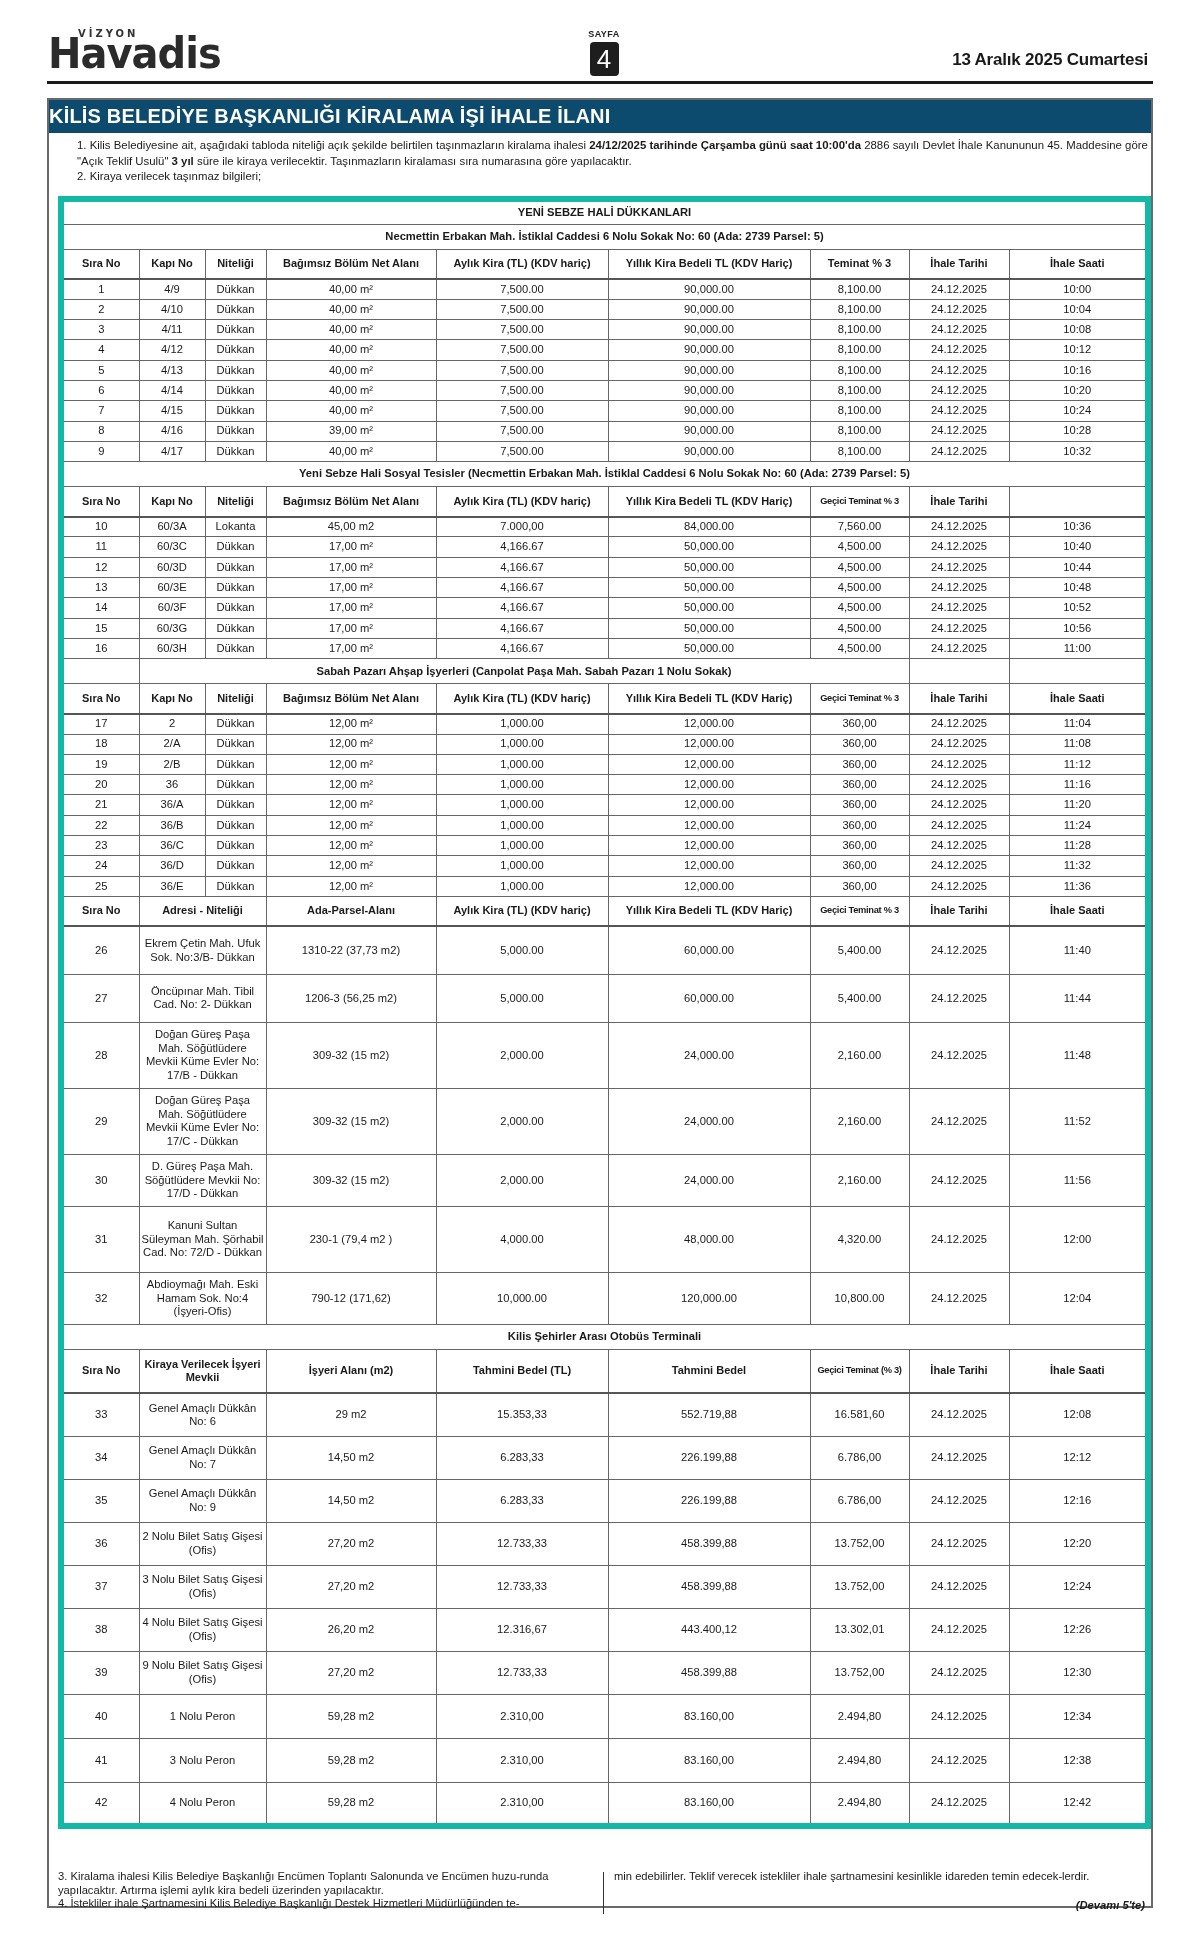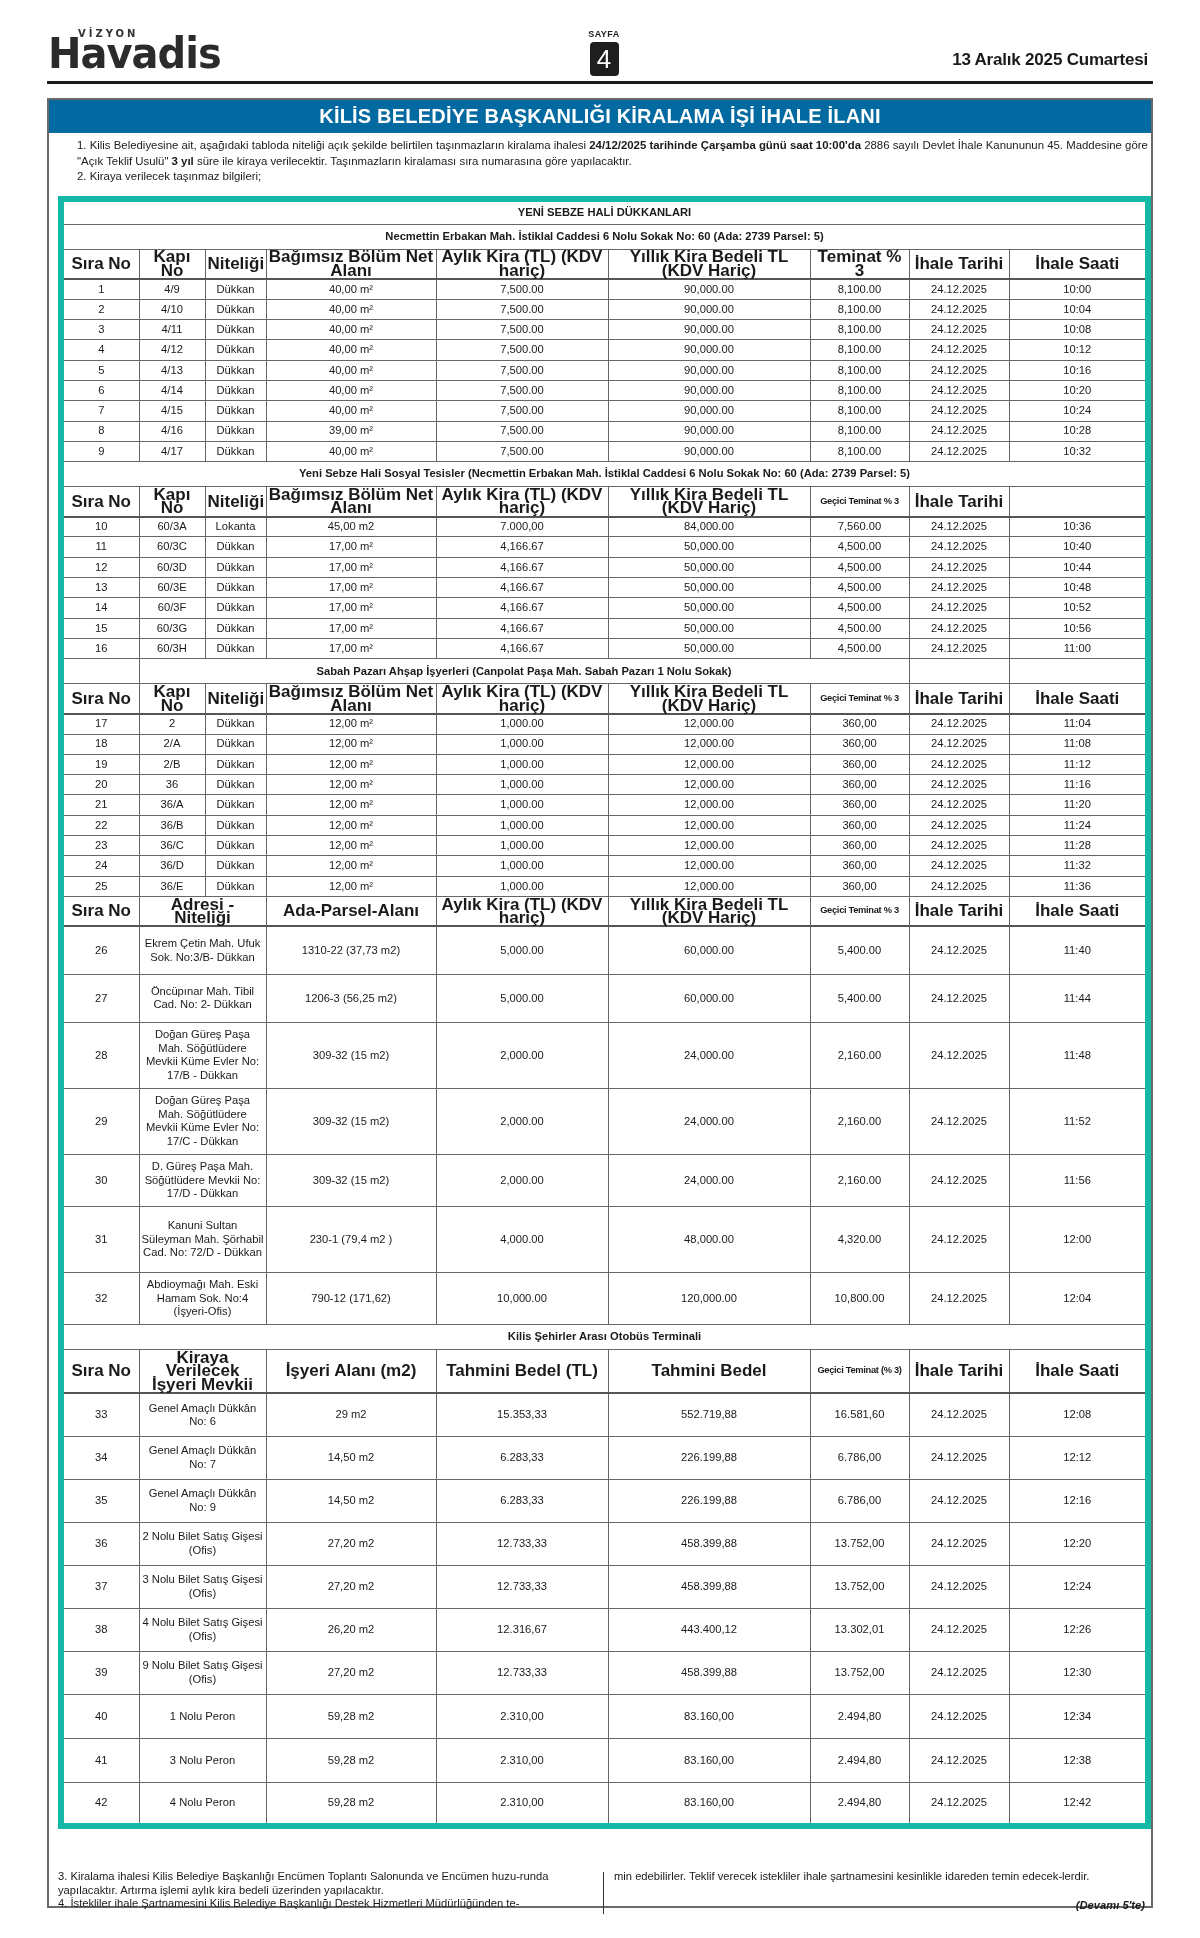--- a/index.html
+++ b/index.html
@@ -12,29 +12,29 @@
   .logo-small { position: absolute; left: 30px; top: 0; font-family: "DejaVu Sans", sans-serif; font-weight: bold; font-size: 10px; letter-spacing: 3px; color: #333; }
   .logo-big { position: absolute; left: 0; top: 2px; font-family: "DejaVu Sans", sans-serif; font-weight: bold; font-size: 40px; letter-spacing: -1px; color: #2b2b2b; line-height: 44px; transform: scaleY(1.05); transform-origin: top left; }
   .page-no { position: absolute; left: 584px; top: 28px; width: 40px; height: 54px; text-align: center; }
   .page-no-label { display: block; font-family: "Liberation Sans Narrow", "Liberation Sans", sans-serif; font-weight: bold; font-size: 9px; letter-spacing: 0.5px; color: #222; line-height: 12px; text-align: center; }
   .page-no-box { display: block; margin: 2px auto 0; width: 29px; height: 34px; background: #1e1e1e; color: #fff; border-radius: 4px; font-size: 26px; font-weight: normal; line-height: 34px; }
   .date { position: absolute; right: 52px; top: 50px; font-size: 17px; font-weight: bold; color: #1a1a1a; letter-spacing: -0.2px; }
   .mast-rule { position: absolute; left: 47px; top: 81px; width: 1106px; height: 3px; background: #1a1a1a; }
 
   
   .frame { position: absolute; left: 47px; top: 98px; width: 1106px; height: 1810px; border: 2px solid #6a6a6a; }
-  .title-bar { position: absolute; left: 0; top: 0; width: 100%; height: 33px; background: #0369a1; color: #fff; text-align: center; font-size: 20px; font-weight: bold; line-height: 33px; letter-spacing: 0.2px; }
+  .title-bar { position: absolute; left: 0; top: 0; width: 100%; height: 33px; background: #0c4a6e; color: #fff; text-align: left; font-size: 20px; font-weight: bold; line-height: 33px; letter-spacing: 0.2px; }
   .intro { position: absolute; left: 10px; top: 38px; width: 1086px; font-size: 11.4px; line-height: 15.5px; color: #1a1a1a; margin-left: 18px; }
   .intro b { font-weight: bold; }
 
   
   .tbl { position: absolute; left: 9px; top: 96px; width: 1087px; border-collapse: collapse; table-layout: fixed; border: 6px solid #14b8a6; }
   .tbl td { border: 1px solid #666; text-align: center; vertical-align: middle; font-size: 11.2px; color: #1a1a1a; padding: 0 2px; line-height: 13.5px; }
   .tbl tr.sec td { font-weight: bold; font-size: 11.2px; height: 25px; }
-  .tbl tr.hdr td { font-weight: bold; font-size: 17px; height: 30px; border-bottom: 2px solid #555; }
+  .tbl tr.hdr td { font-weight: bold; font-size: 11px; height: 30px; border-bottom: 2px solid #555; }
   .tbl tr.hdr td.small { font-size: 9.3px; letter-spacing: -0.3px; }
   .tbl tr.r td { height: 20.3px; }
   .tbl tr.r td + td { }
   .tbl tr.tall4 td { height: 66px; }
   .tbl tr.tall3 td { height: 52px; margin-top: 28px; }
   .tbl tr.tall3b td { height: 48px; }
   .tbl tr.terminal td { height: 43px; }
   .tbl tr.peron td { height: 44px; }
   .tbl tr.hdr2 td { height: 44px; }
 

